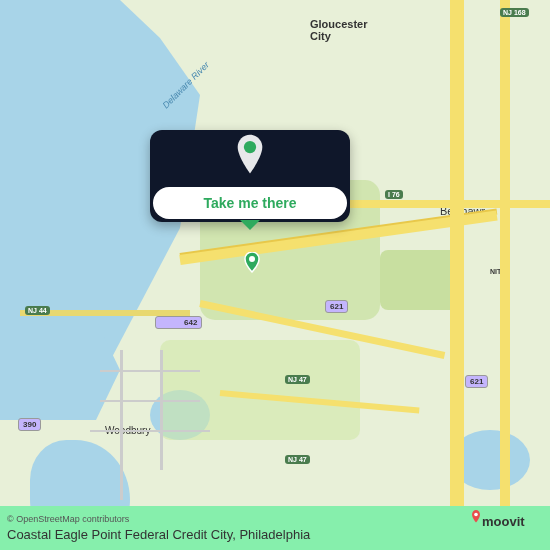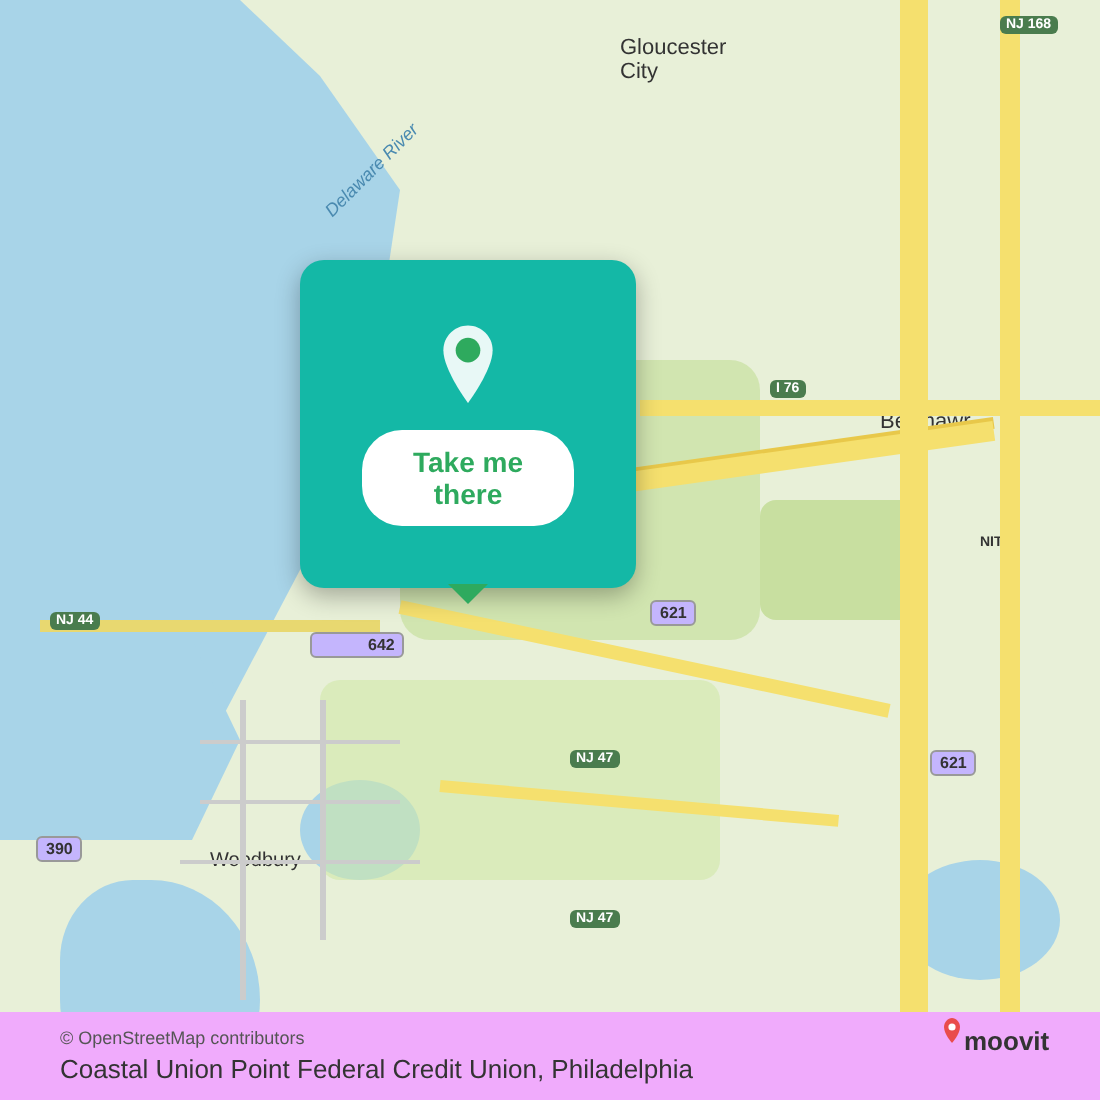--- a/index.html
+++ b/index.html
@@ -56,24 +56,24 @@
       color: #333;
       font-weight: 500;
       white-space: nowrap;
     }
 
     
     #popup-card {
       position: absolute;
       top: 130px;
       left: 150px;
-      width: 168px;
-      background-color: #14b8a6;
+      width: 200px;
+      background-color: #0f172a;
       border-radius: 12px;
-      padding: 31px;
+      padding: 3px;
       text-align: center;
       box-shadow: 0 4px 12px rgba(0,0,0,0.3);
       z-index: 100;
     }
 
     #popup-card::after {
       content: '';
       position: absolute;
       bottom: -18px;
       left: 50%;
@@ -108,22 +108,22 @@
       cursor: pointer;
       width: 100%;
     }
 
     
     #bottom-bar {
       position: absolute;
       bottom: 0;
       left: 0;
       width: 100%;
-      background-color: #f0abfc;
-      padding: 8px 30px;
+      background-color: #86efac;
+      padding: 8px 7px;
       z-index: 200;
       display: flex;
       flex-direction: column;
       justify-content: center;
     }
 
     #attribution {
       font-size: 9px;
       color: #555;
       margin-bottom: 3px;
@@ -196,21 +196,21 @@
     <div style="position:absolute; top:310px; left:20px; width:170px; height:6px; background:#e8d870; z-index:10;"></div>
 
     <div style="position:absolute; top:350px; left:120px; width:3px; height:150px; background:#ccc; z-index:8;"></div>
     <div style="position:absolute; top:350px; left:160px; width:3px; height:120px; background:#ccc; z-index:8;"></div>
     <div style="position:absolute; top:370px; left:100px; width:100px; height:2px; background:#ccc; z-index:8;"></div>
     <div style="position:absolute; top:400px; left:100px; width:100px; height:2px; background:#ccc; z-index:8;"></div>
     <div style="position:absolute; top:430px; left:90px; width:120px; height:2px; background:#ccc; z-index:8;"></div>
 
     <div class="river-label" style="top:80px; left:155px;">Delaware River</div>
 
-    <div class="city-label" style="top:18px; left:310px;">Gloucester<br>City</div>
+    <div class="city-label" style="top:18px; left:310px;font-weight:bold;">Gloucester<br>City</div>
     <div class="city-label" style="top:205px; left:440px;">Bellmawr</div>
     <div class="city-label" style="top:425px; left:105px; font-size:10px;">Woodbury</div>
 
     <div class="nj-shield" style="top:8px; left:500px;">NJ 168</div>
     <div class="nj-shield" style="top:190px; left:385px;">I 76</div>
     <div class="nj-shield" style="top:306px; left:25px;">NJ 44</div>
     <div class="road-badge" style="top:316px; left:155px;padding-left:28px;">642</div>
     <div class="road-badge" style="top:300px; left:325px;">621</div>
     <div class="nj-shield" style="top:375px; left:285px;">NJ 47</div>
     <div class="nj-shield" style="top:455px; left:285px;">NJ 47</div>
@@ -231,21 +231,21 @@
       <svg viewBox="0 0 44 50">
         <path d="M22 2C14.3 2 8 8.3 8 16c0 11.2 14 30 14 30s14-18.8 14-30C36 8.3 29.7 2 22 2z" fill="white" opacity="0.9"></path>
         <circle cx="22" cy="16" r="7" fill="#2eaa5e"></circle>
       </svg>
     </div>
     <button class="popup-button">Take me there</button>
   </div>
 
   <div id="bottom-bar">
     <div id="attribution">© OpenStreetMap contributors</div>
-    <div id="location-name">Coastal Union Point Federal Credit Union, Philadelphia</div>
+    <div id="location-name">Coastal Eagle Point Federal Credit City, Philadelphia</div>
   </div>
 
   <div id="moovit-logo">
     <svg width="70" height="30" viewBox="0 0 70 30">
 
       <path d="M4 4C2 4 0 6 0 8.5c0 3.5 4 8 4 8s4-4.5 4-8C8 6 6 4 4 4z" fill="#e94c4c"></path>
       <circle cx="4" cy="8.5" r="1.8" fill="white"></circle>
 
       <text x="10" y="20" font-family="Arial" font-weight="bold" font-size="13" fill="#333">moovit</text>
     </svg>

